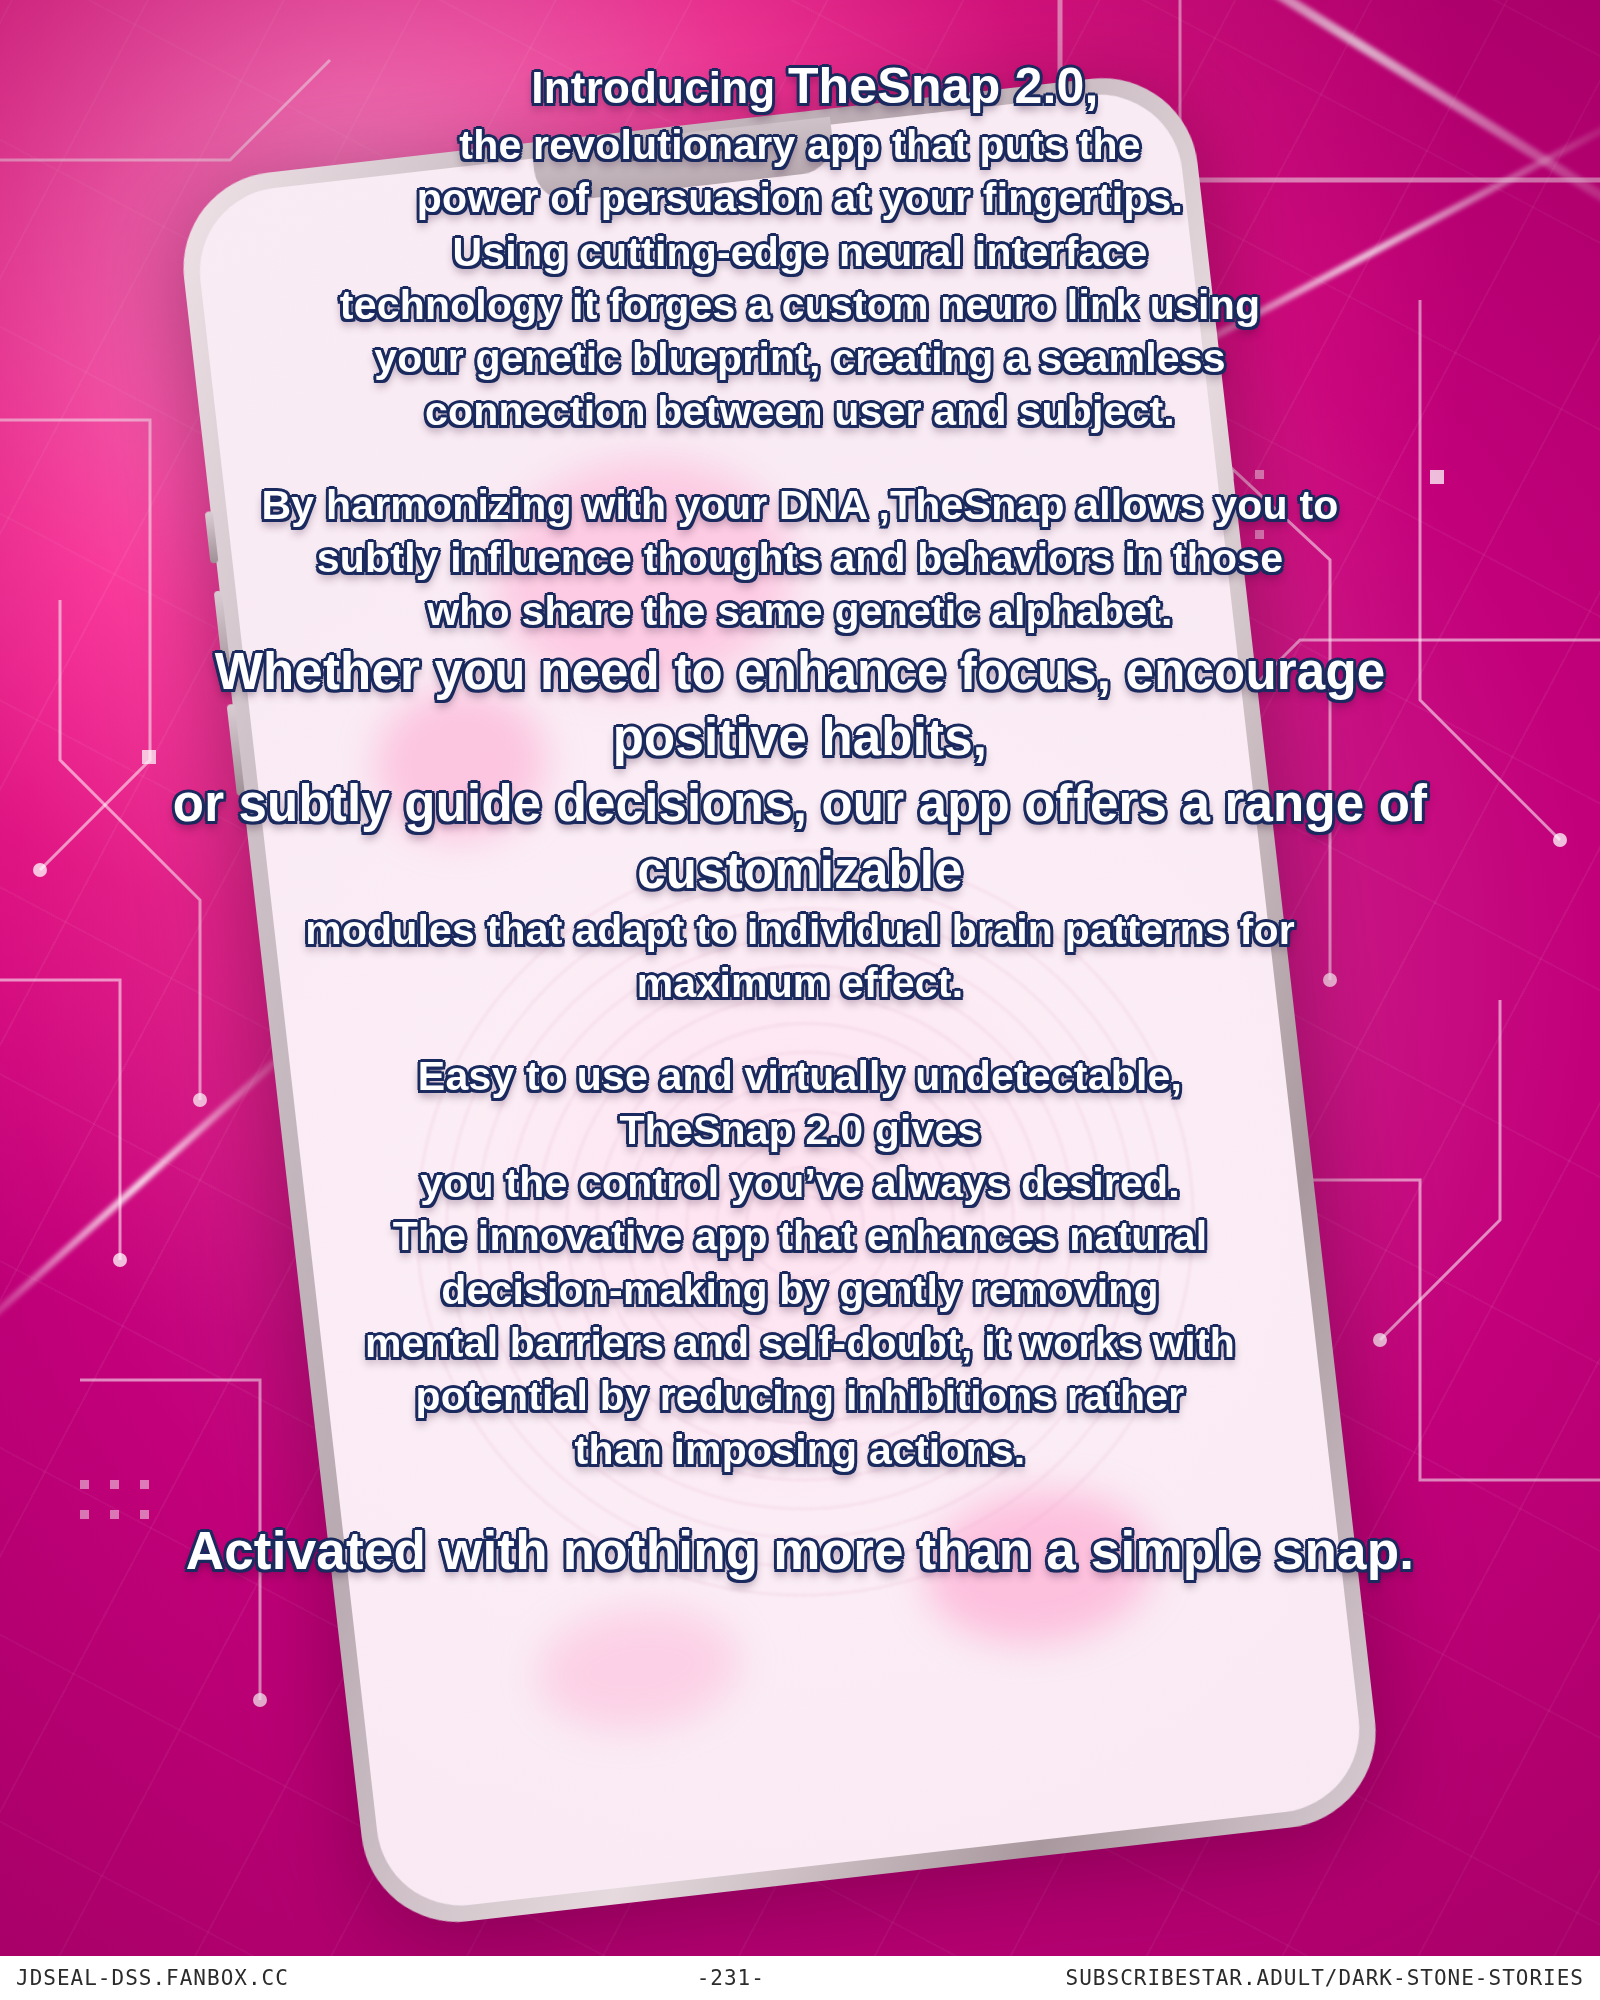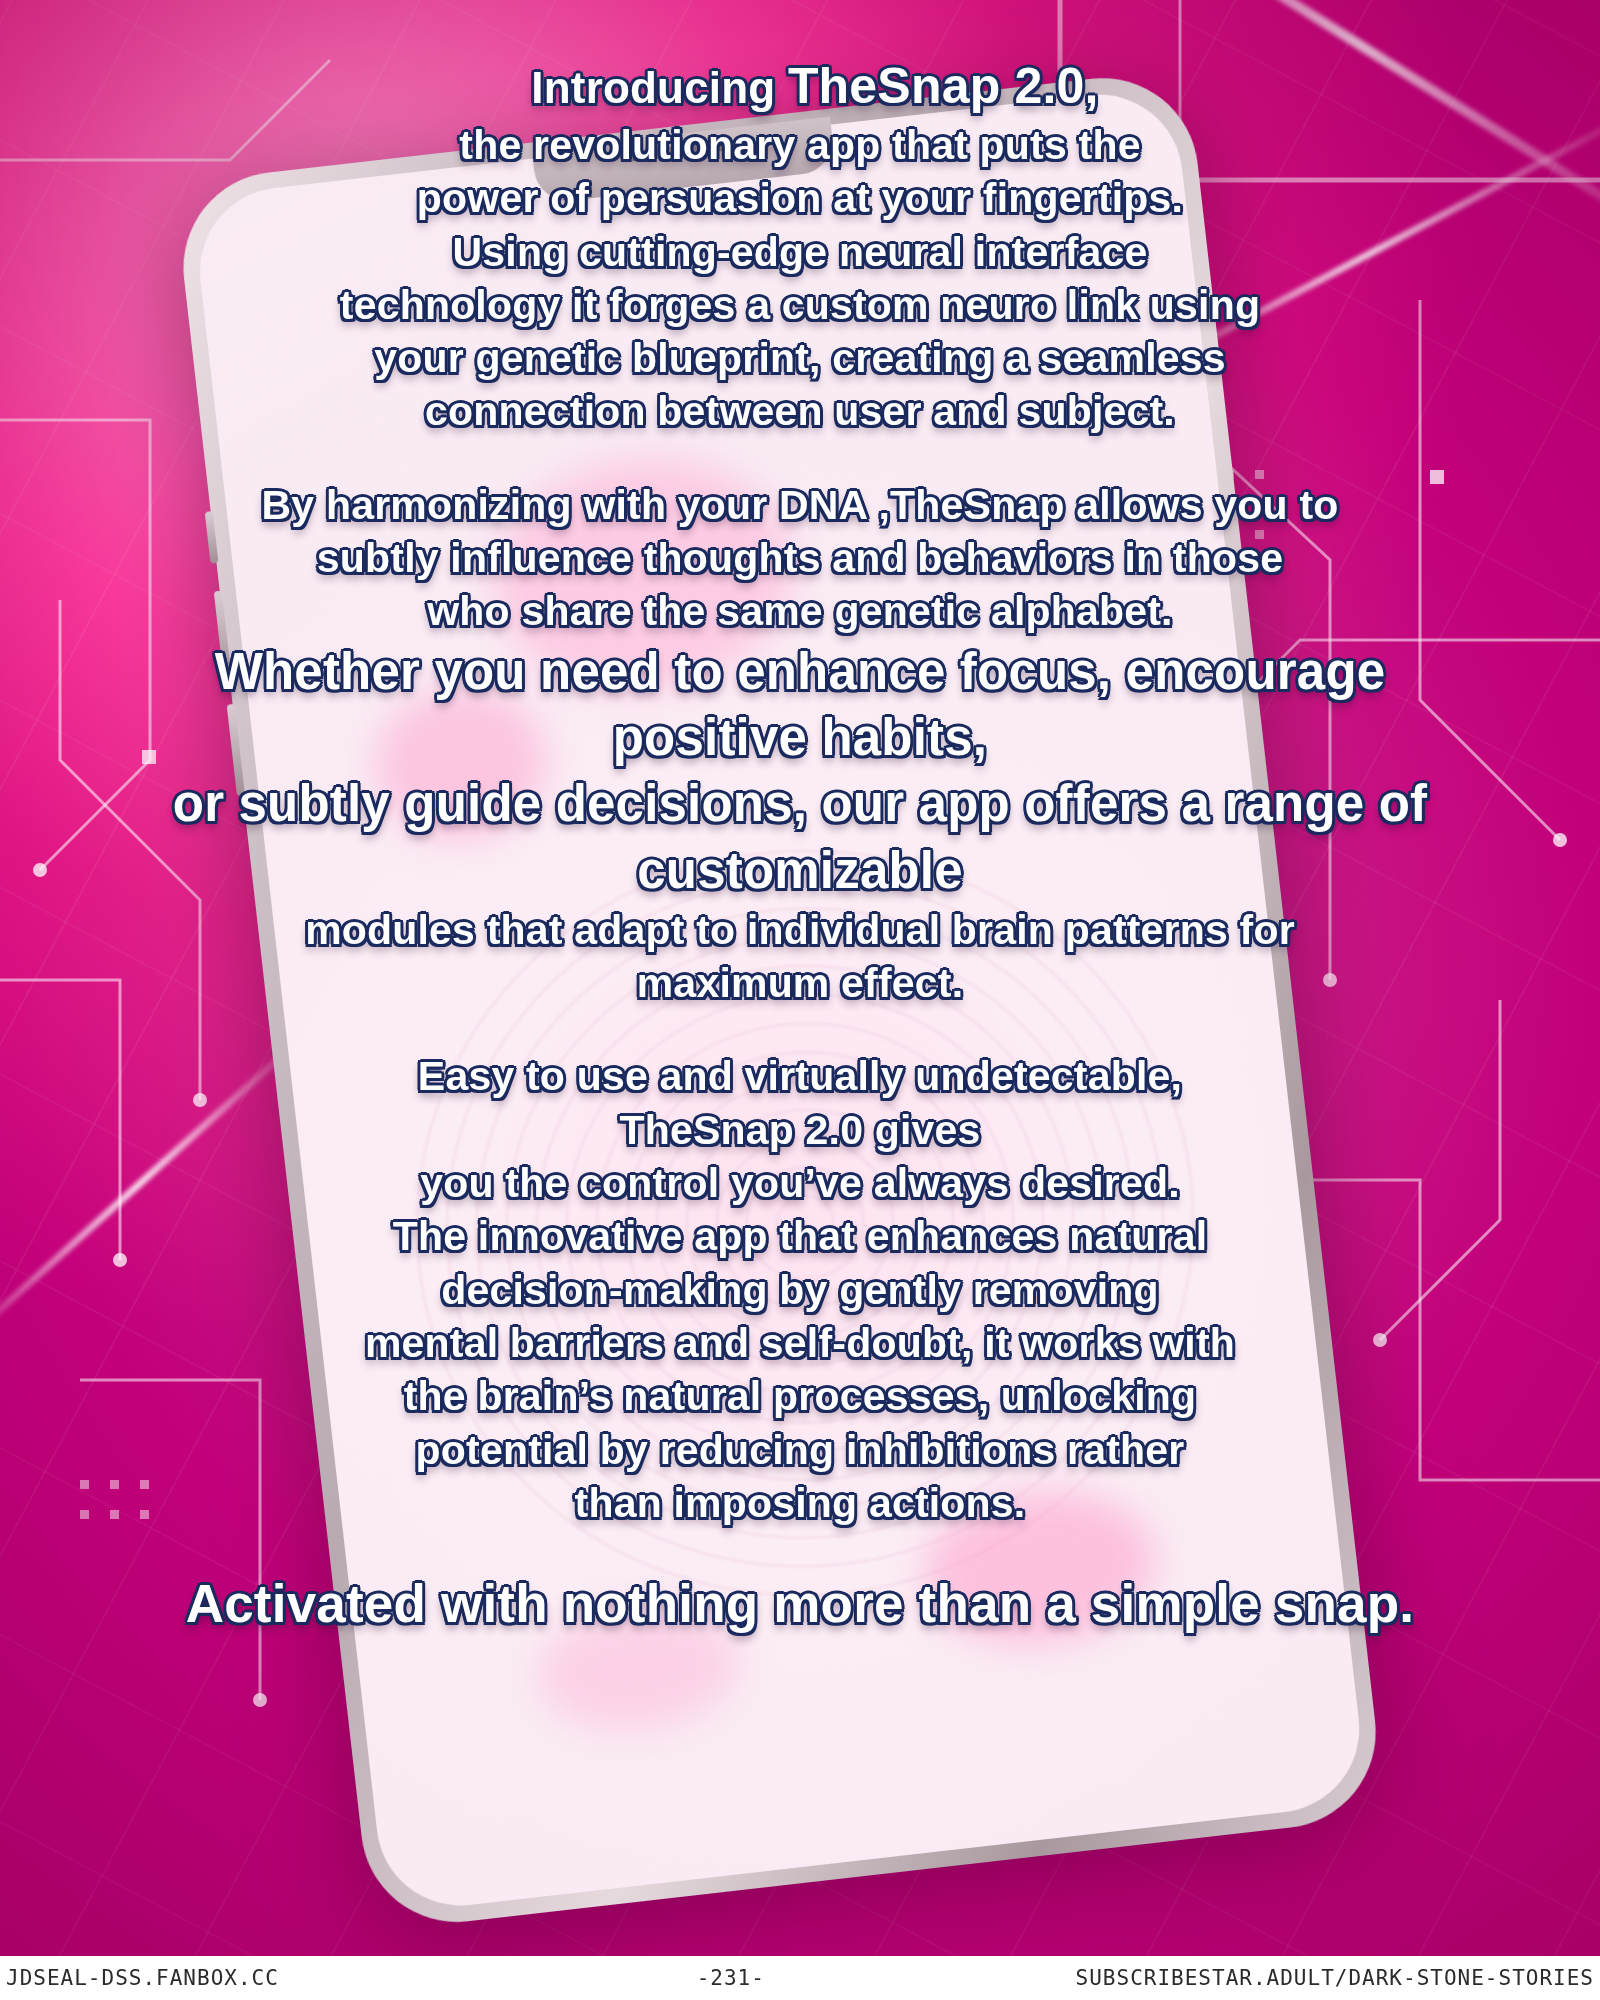--- a/index.html
+++ b/index.html
@@ -192,21 +192,21 @@
   .footer {
     position: absolute;
     left: 0;
     right: 0;
     bottom: 0;
     height: 44px;
     background: #ffffff;
     display: flex;
     align-items: center;
     justify-content: space-between;
-    padding: 0 6px;
+    padding: 0 16px;
     box-sizing: border-box;
     font-family: "DejaVu Sans Mono", monospace;
     font-size: 21px;
     letter-spacing: 1px;
     color: #2b2b2b;
   }
   .footer .center {
     flex: 1;
     text-align: center;
   }
@@ -316,21 +316,20 @@
       <p>maximum effect.</p>
     </div>
 
     <div class="para">
       <p>Easy to use and virtually undetectable,</p>
       <p>TheSnap 2.0 gives</p>
       <p>you the control you’ve always desired.</p>
       <p>The innovative app that enhances natural</p>
       <p>decision-making by gently removing</p>
       <p>mental barriers and self-doubt, it works with</p>
-      <p>the brain’s natural processes, unlocking</p>
       <p>potential by reducing inhibitions rather</p>
       <p>than imposing actions.</p>
     </div>
 
     <p class="closing">Activated with nothing more than a simple snap.</p>
   </div>
 
   <div class="footer">
     <div class="left">JDSEAL-DSS.FANBOX.CC</div>
     <div class="center">-231-</div>

